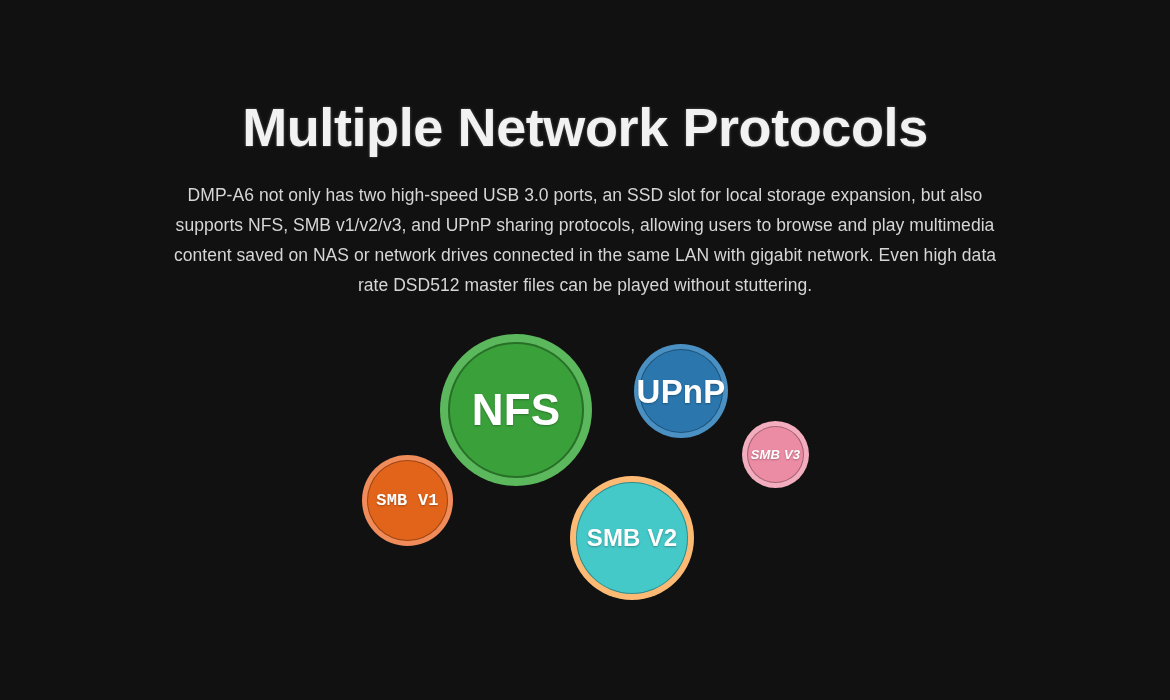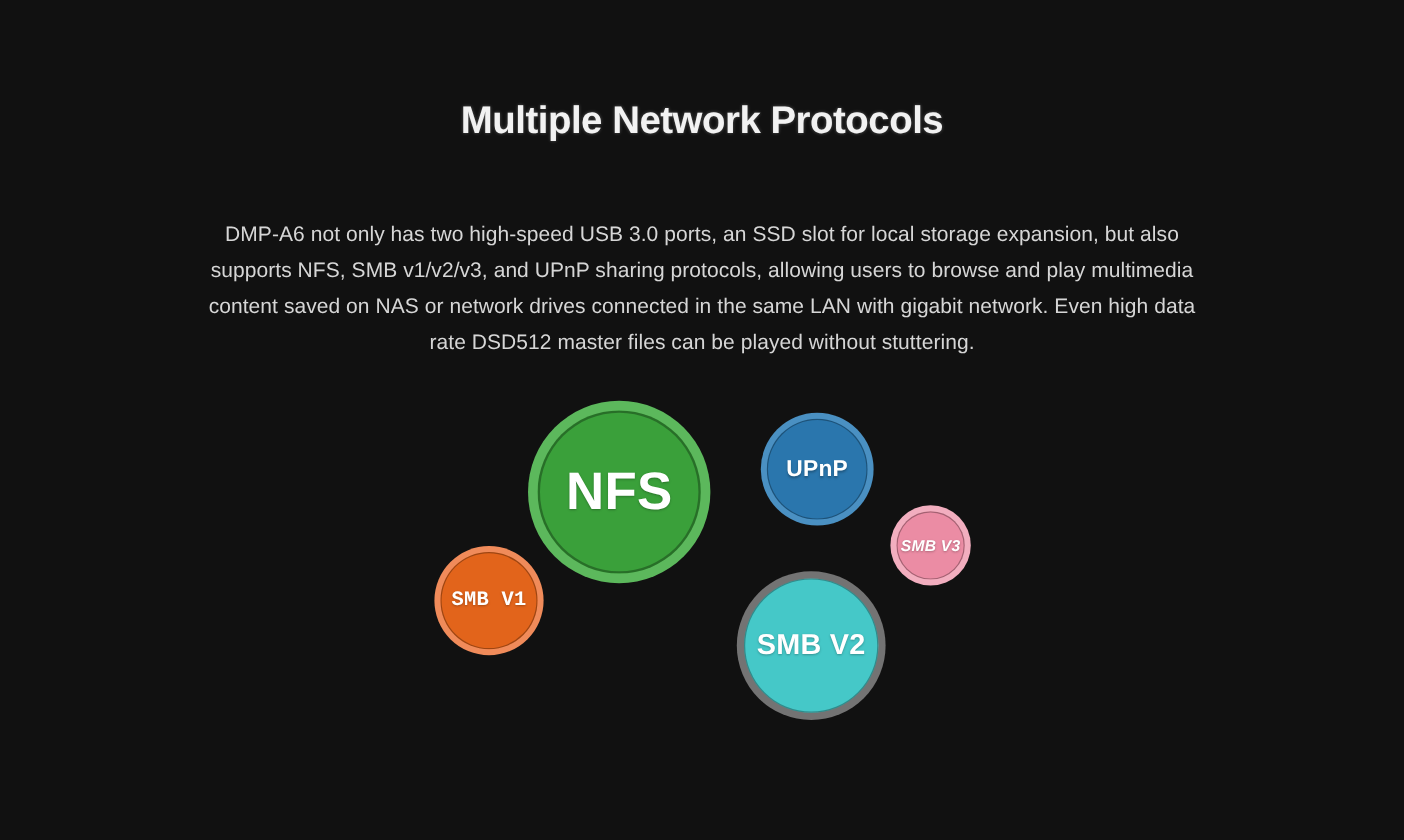--- a/index.html
+++ b/index.html
@@ -23,21 +23,21 @@
     background: #111111;
   }
 
   
   .hero-title {
     position: absolute;
     top: 62px;
     left: 0;
     width: 1170px;
     text-align: center;
-    font-size: 32px;
+    font-size: 54px;
     font-weight: bold;
     letter-spacing: -0.4px;
     color: #f2f2f2;
     text-shadow: 0 0 3px rgba(255,255,255,0.30);
     line-height: 1.08;
     white-space: nowrap;
   }
 
   .hero-desc {
     position: absolute;
@@ -103,24 +103,24 @@
 
   <div class="bubble-field">
 
   <div class="bubble" style="width: 152px; height: 152px; left: 440px; top: 334px; background: rgb(92, 184, 92);">
         <div class="disc" style="inset: 8px; width: 136px; height: 136px; background: rgb(58, 160, 58); box-shadow: rgba(0, 0, 0, 0.3) 0px 0px 0px 2px inset;">
           <span class="label" style="font-size: 44px; color: rgb(255, 255, 255);">NFS</span>
         </div>
       </div>
       <div class="bubble" style="width: 94px; height: 94px; left: 634px; top: 344px; background: rgb(74, 144, 194);">
         <div class="disc" style="inset: 5px; width: 84px; height: 84px; background: rgb(42, 118, 173); box-shadow: rgba(0, 0, 0, 0.3) 0px 0px 0px 1px inset;">
-          <span class="label" style="font-size: 19px; color: rgb(255, 255, 255);">UPnP</span>
+          <span class="label" style="font-size: 33px; color: rgb(255, 255, 255);">UPnP</span>
         </div>
       </div>
-      <div class="bubble" style="width: 124px; height: 124px; left: 614px; top: 476px; background: #737373;">
+      <div class="bubble" style="width: 124px; height: 124px; left: 570px; top: 476px; background: #fdba74;">
         <div class="disc" style="inset: 6px; width: 112px; height: 112px; background: rgb(69, 200, 200); box-shadow: rgba(0, 0, 0, 0.3) 0px 0px 0px 1px inset;">
           <span class="label" style="font-size: 24px; color: rgb(255, 255, 255);">SMB V2</span>
         </div>
       </div>
       <div class="bubble" style="width: 91px; height: 91px; left: 362px; top: 455px; background: rgb(240, 139, 90);">
         <div class="disc" style="inset: 5px; width: 81px; height: 81px; background: rgb(226, 100, 27); box-shadow: rgba(0, 0, 0, 0.3) 0px 0px 0px 1px inset;">
           <span class="label" style="font-size: 17px; color: rgb(255, 255, 255); font-family: Liberation Mono, monospace;">SMB V1</span>
         </div>
       </div>
       <div class="bubble" style="width: 67px; height: 67px; left: 742px; top: 421px; background: rgb(242, 174, 191);">

